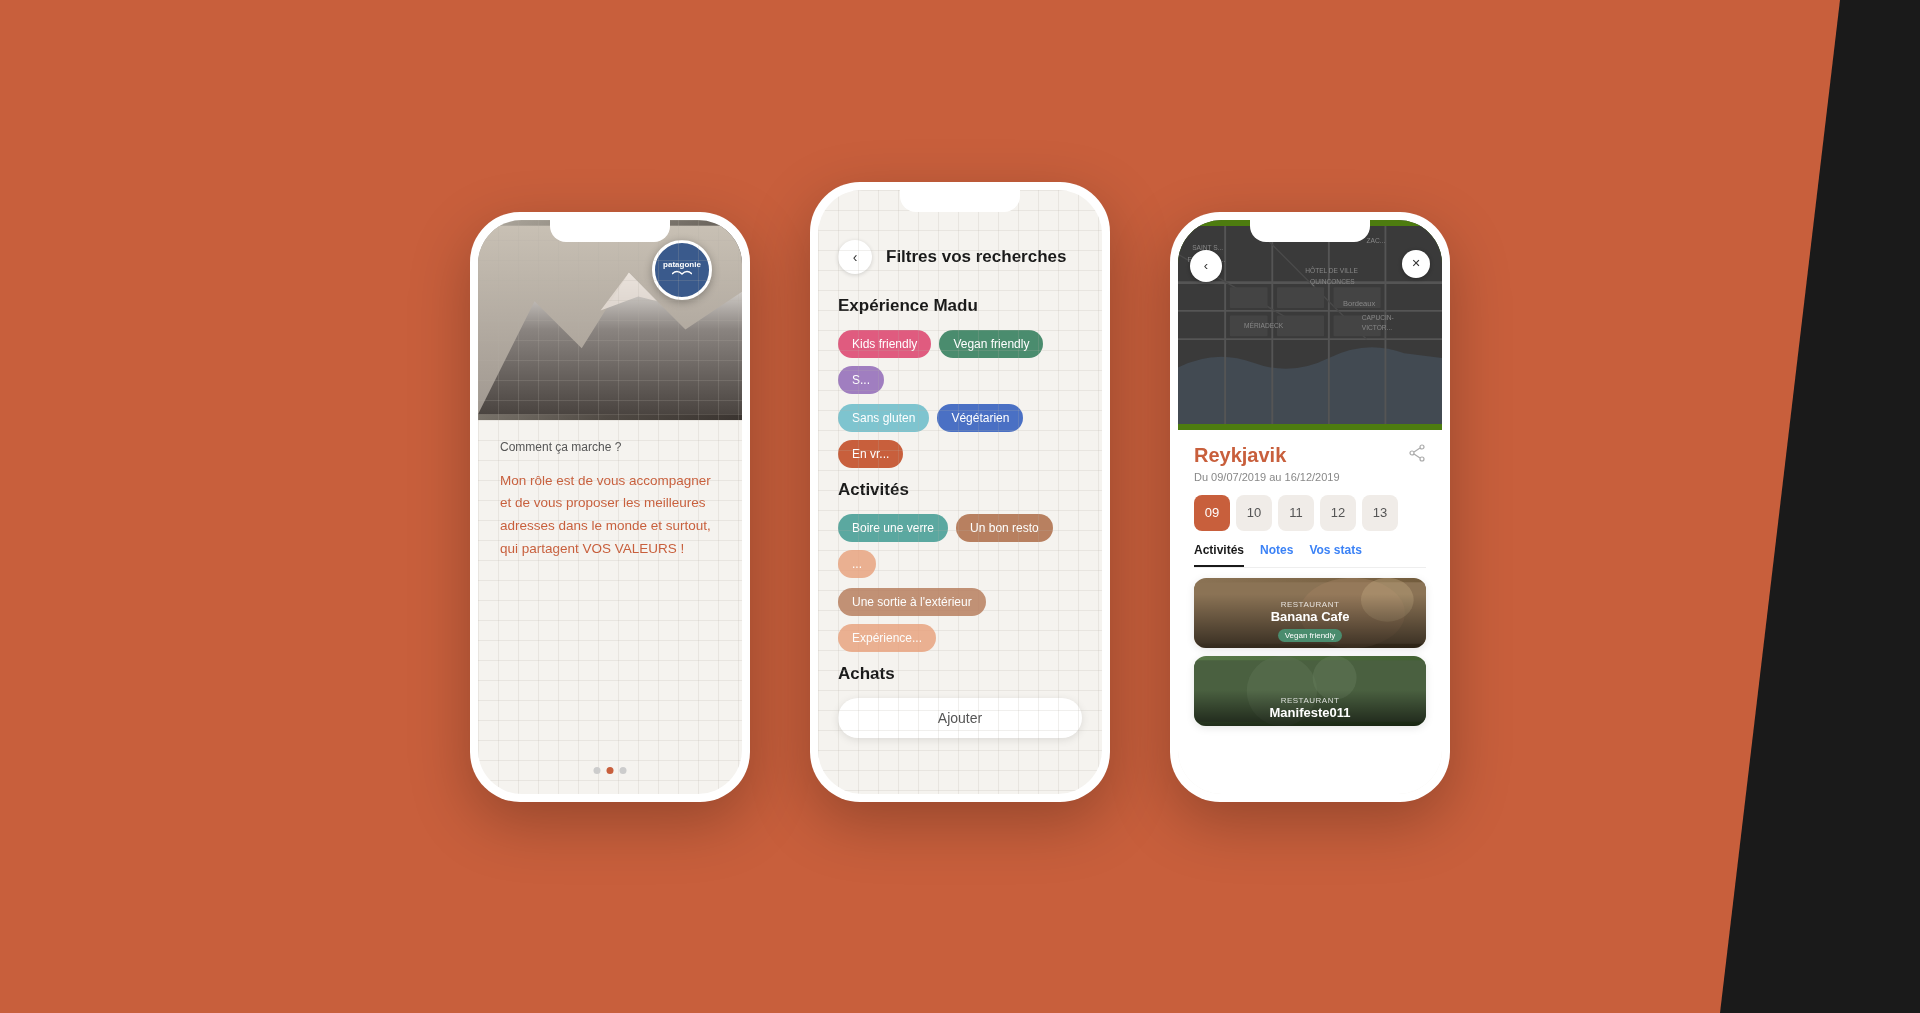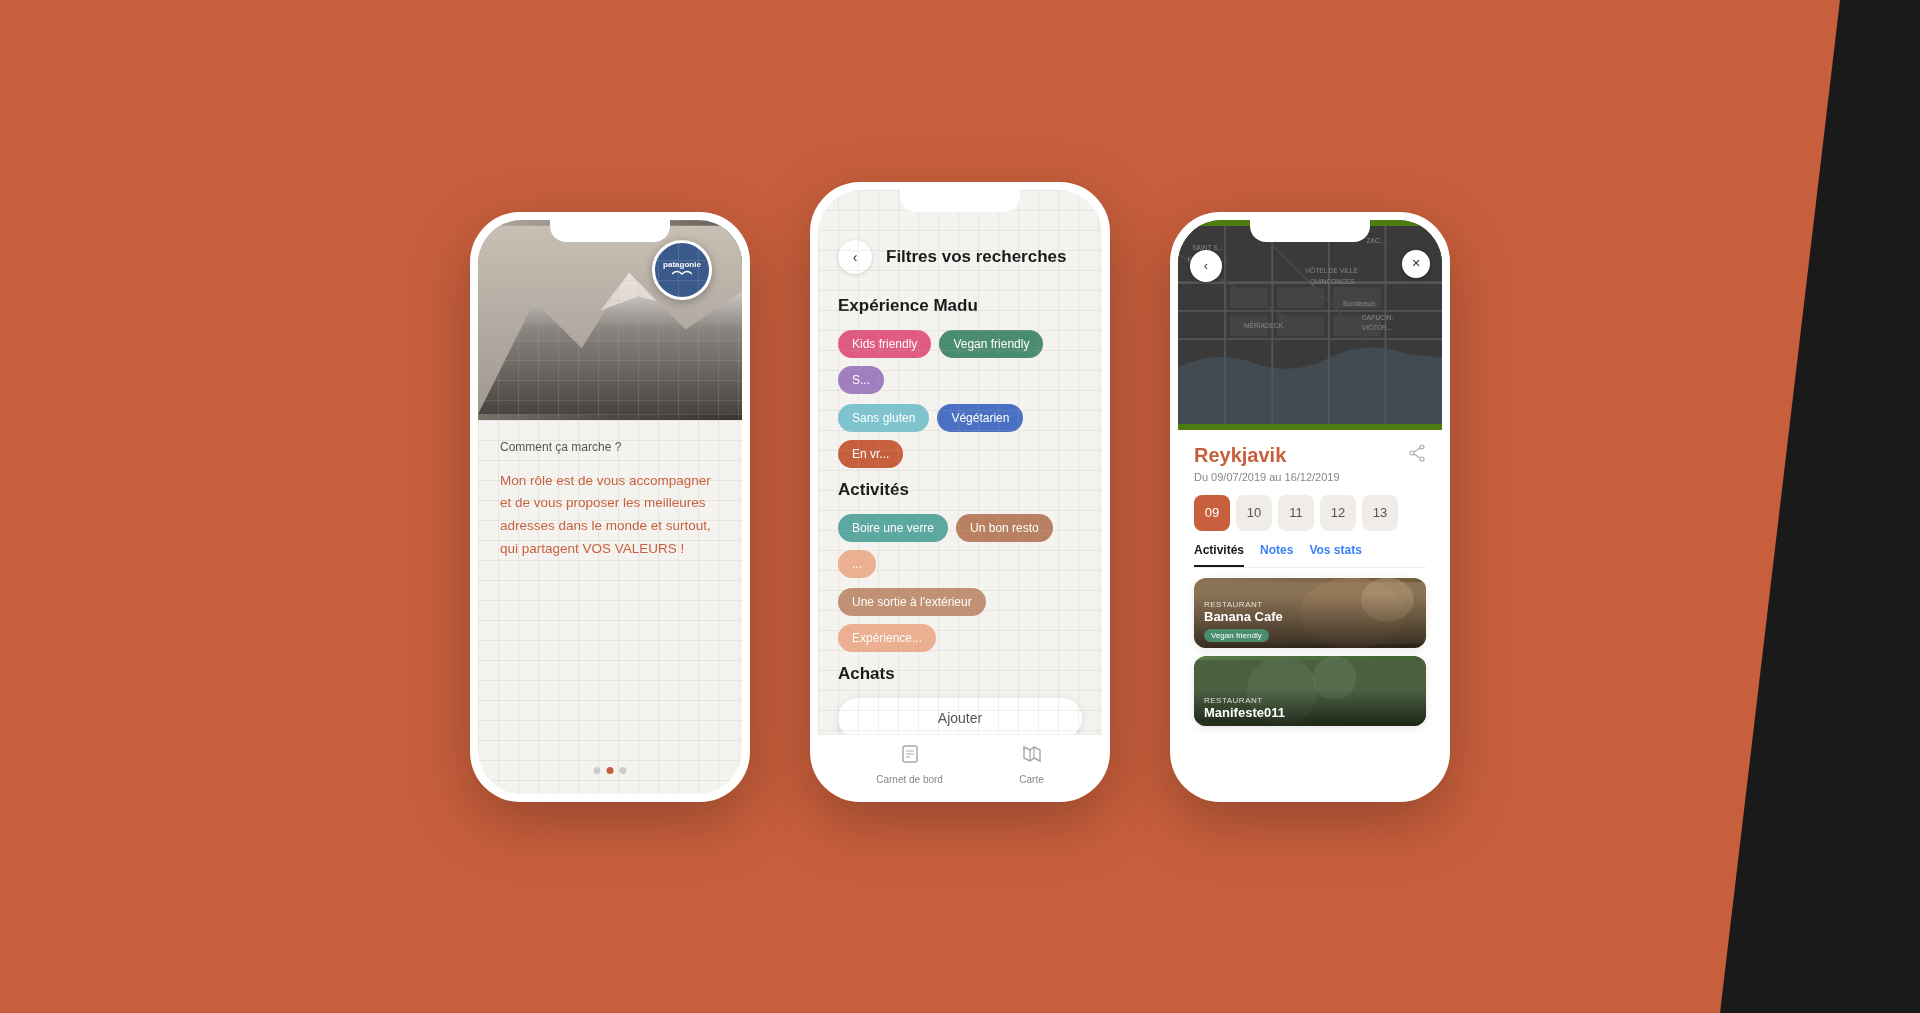--- a/index.html
+++ b/index.html
@@ -436,20 +436,21 @@
 
     .restaurant-card {
       background: #fff;
       border-radius: 12px;
       overflow: hidden;
       margin-bottom: 8px;
       box-shadow: 0 2px 8px rgba(0,0,0,0.1);
       display: flex;
       height: 70px;
       position: relative;
+      text-align: center;
     }
 
     .restaurant-img {
       width: 100%;
       height: 70px;
       position: relative;
       overflow: hidden;
     }
 
     .restaurant-img-1 {
@@ -589,43 +590,20 @@
           <span class="tag tag-peach" style="opacity:0.8;">...</span>
         </div>
         <div class="tags-row">
           <span class="tag tag-brownish" style="opacity:0.85;">Une sortie à l'extérieur</span>
           <span class="tag tag-peach" style="opacity:0.8;">Expérience...</span>
         </div>
 
         <div class="section-label" style="margin-top: 12px;">Achats</div>
         <div class="ajouter-btn">Ajouter</div>
 
-        <div class="phone2-bottom">
-          <div class="nav-item">
-            <span class="nav-icon">
-              <svg width="22" height="22" viewBox="0 0 22 22" fill="none" xmlns="http://www.w3.org/2000/svg">
-                <rect x="4" y="3" width="14" height="16" rx="2" stroke="#aaa" stroke-width="1.5" fill="none"></rect>
-                <line x1="7" y1="8" x2="15" y2="8" stroke="#aaa" stroke-width="1.2"></line>
-                <line x1="7" y1="11" x2="15" y2="11" stroke="#aaa" stroke-width="1.2"></line>
-                <line x1="7" y1="14" x2="11" y2="14" stroke="#aaa" stroke-width="1.2"></line>
-              </svg>
-            </span>
-            <span>Carnet de bord</span>
-          </div>
-          <div class="nav-item">
-            <span class="nav-icon">
-              <svg width="22" height="22" viewBox="0 0 22 22" fill="none" xmlns="http://www.w3.org/2000/svg">
-                <polygon points="3,4 9,7 13,4 19,7 19,18 13,15 9,18 3,15" stroke="#aaa" stroke-width="1.5" fill="none"></polygon>
-                <line x1="9" y1="7" x2="9" y2="18" stroke="#aaa" stroke-width="1.2"></line>
-                <line x1="13" y1="4" x2="13" y2="15" stroke="#aaa" stroke-width="1.2"></line>
-              </svg>
-            </span>
-            <span>Carte</span>
-          </div>
-        </div>
 
       </div>
     </div>
   </div>
 
   <div class="phone phone-3">
     <div class="phone-inner">
       <div class="notch"></div>
       <div class="phone3-content">
 

